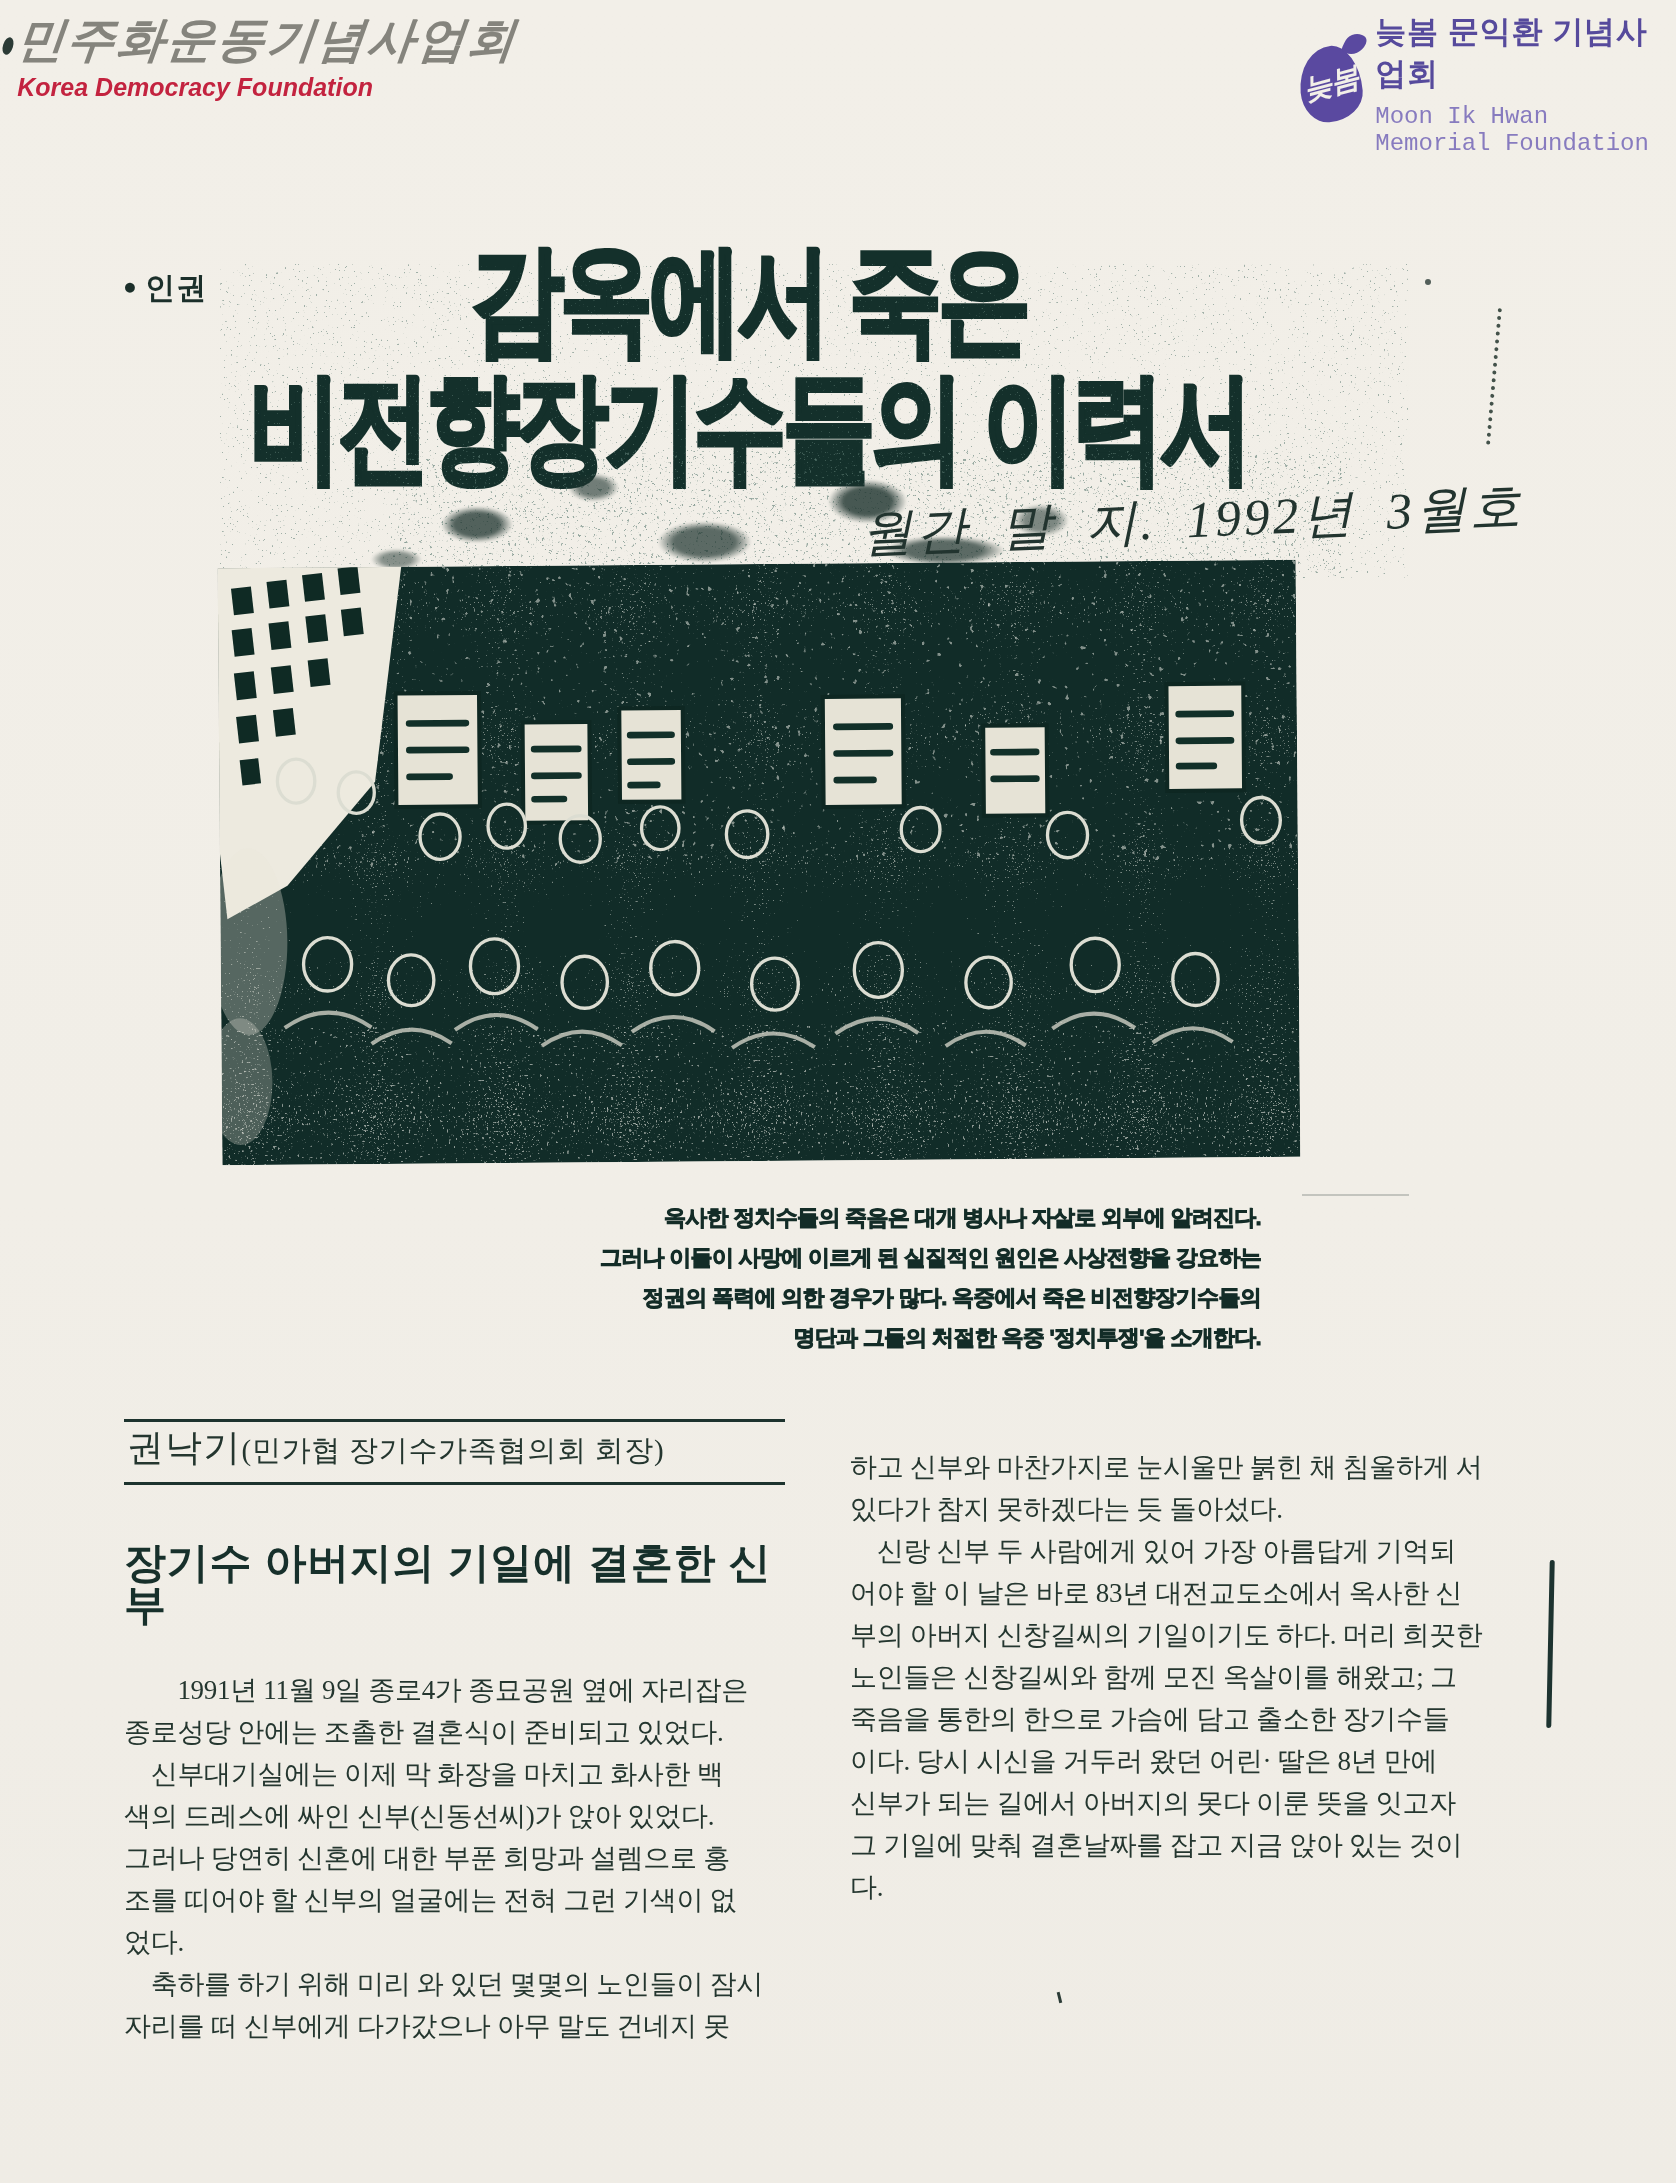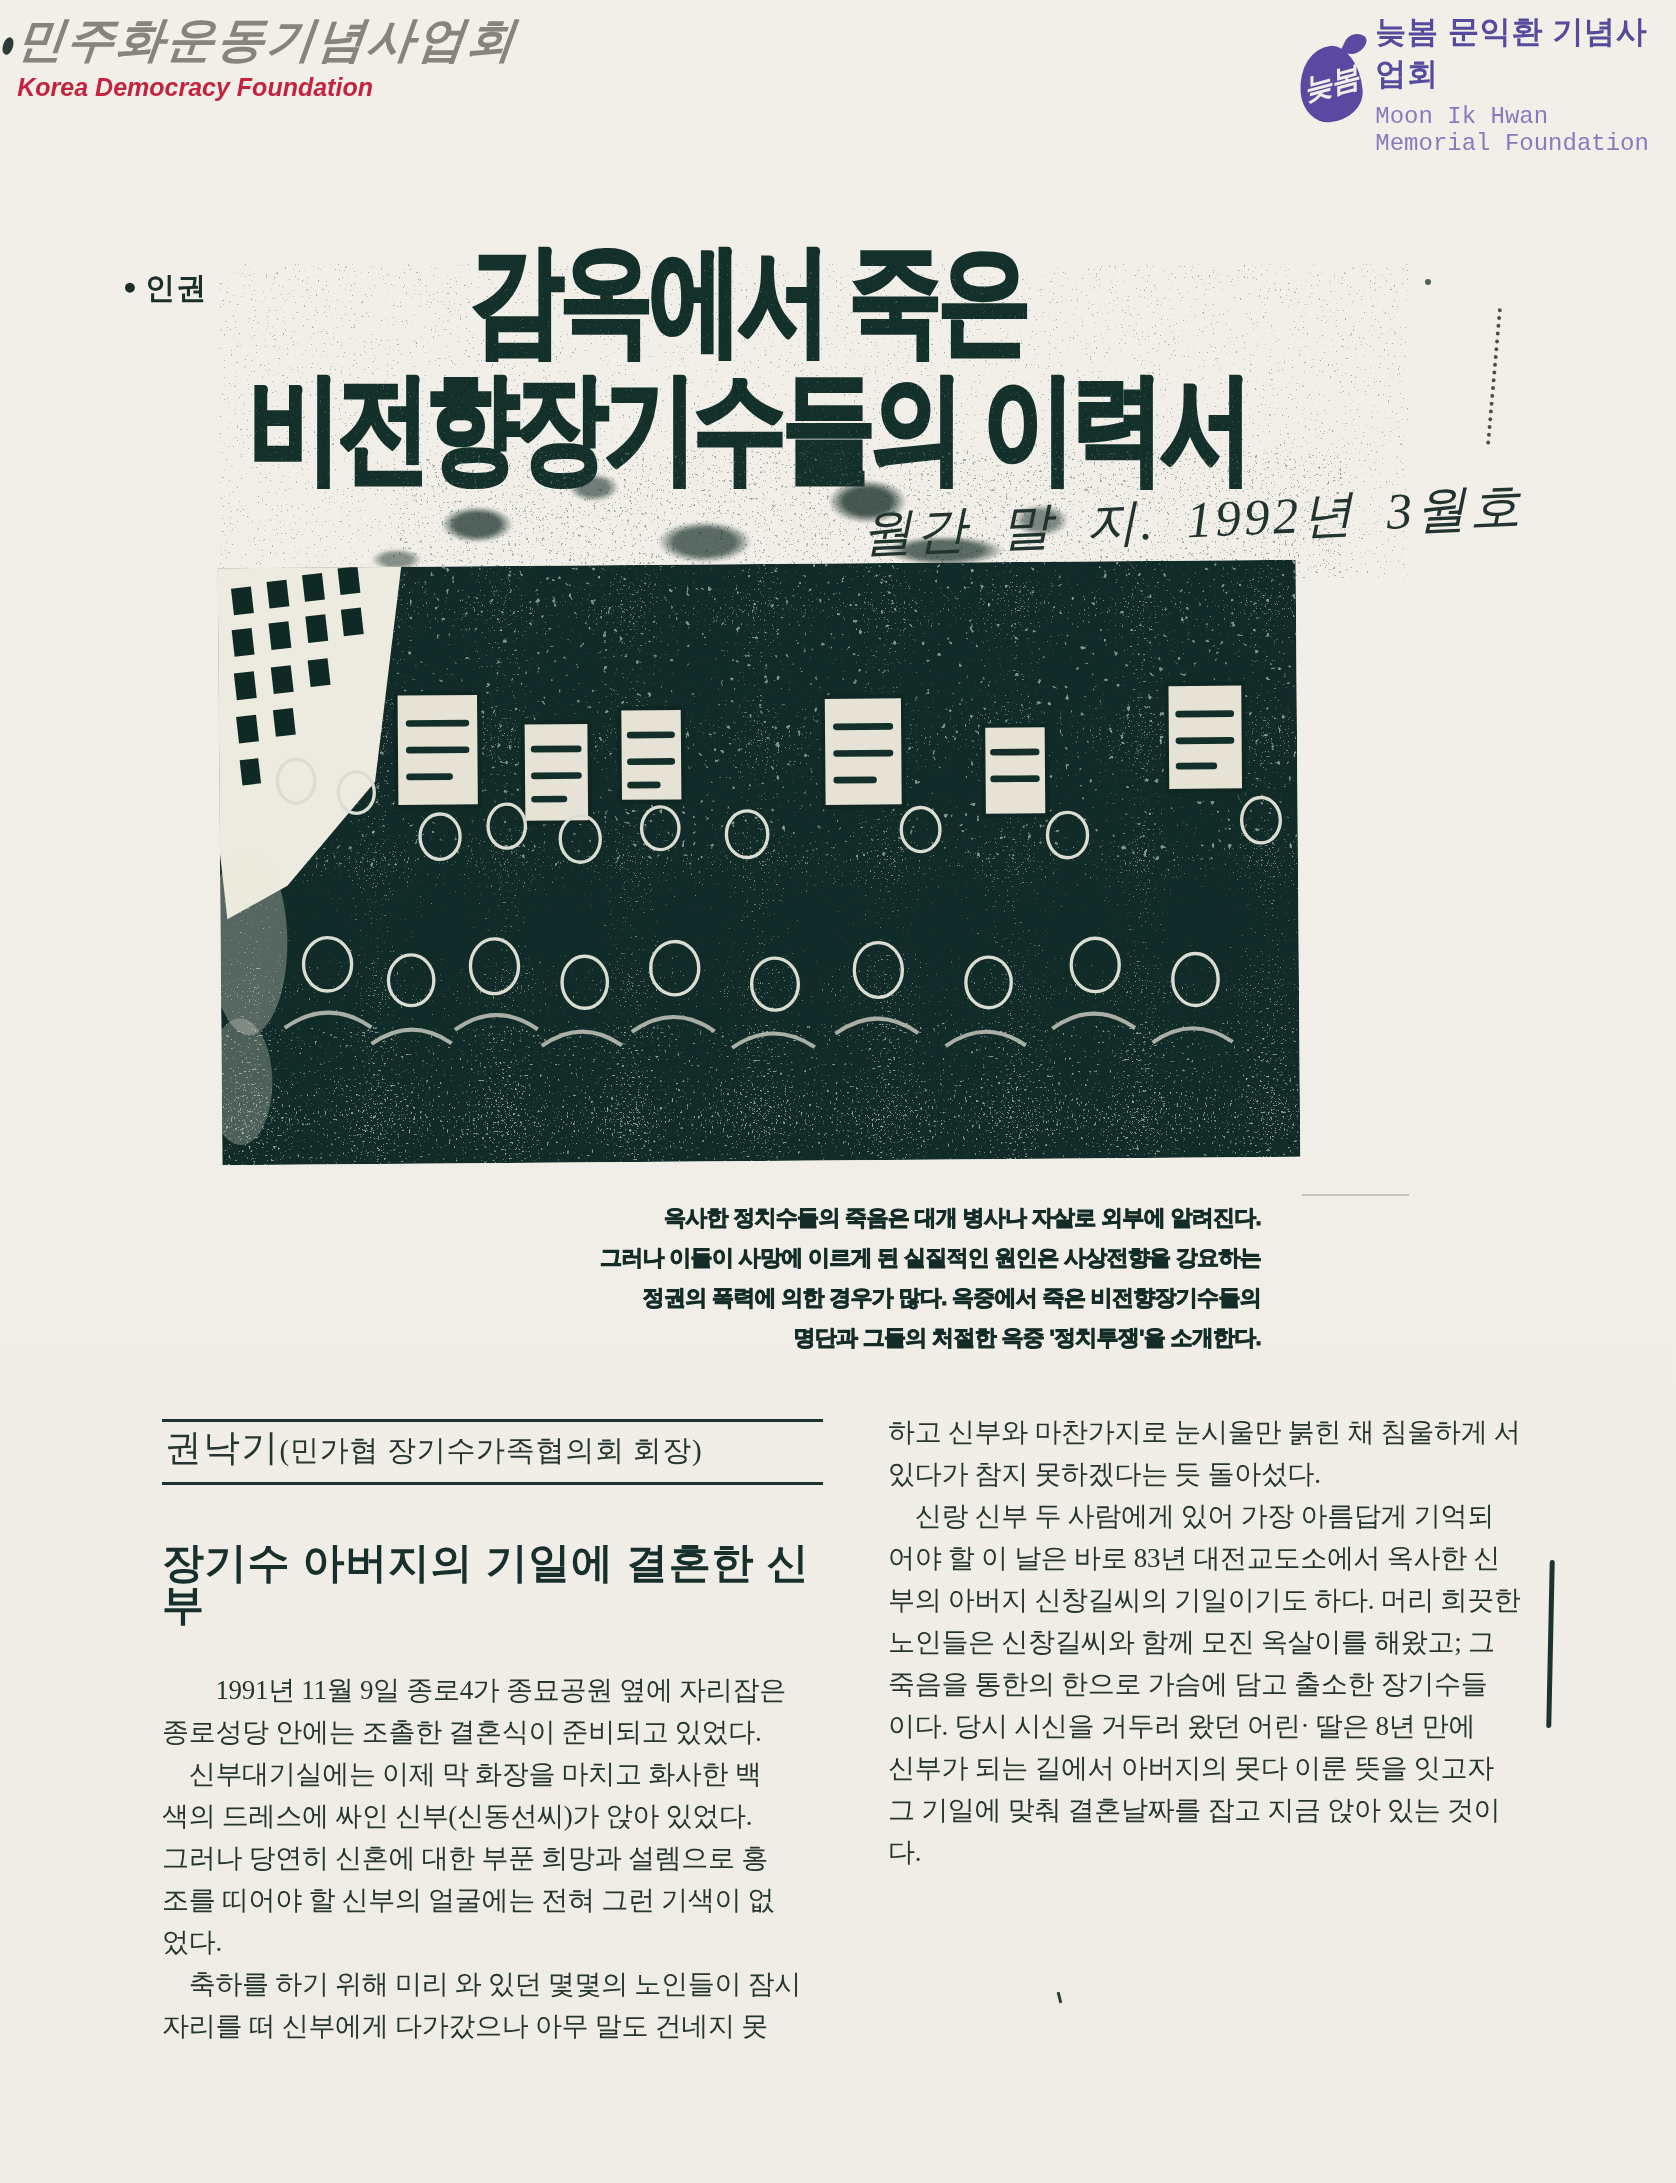--- a/index.html
+++ b/index.html
@@ -39,23 +39,23 @@
   .noise-band{position:absolute;left:220px;top:264px;width:1188px;height:314px;pointer-events:none;}
 
   
   .photo{position:absolute;left:220px;top:564px;width:1078px;height:597px;margin:0;transform:rotate(-0.45deg);}
   .photo svg{display:block;width:100%;height:100%;}
 
   
   .lede{position:absolute;left:374px;top:1198px;width:887px;text-align:right;font-family:"Liberation Sans",sans-serif;font-weight:bold;font-size:22px;line-height:40px;letter-spacing:-0.7px;color:#132c27;-webkit-text-stroke:0.9px #132c27;white-space:pre-line;}
 
   
-  .col{position:absolute;font-size:27px;line-height:42px;letter-spacing:-0.3px;color:#24362f;margin-left:38px;}
+  .col{position:absolute;font-size:27px;line-height:42px;letter-spacing:-0.3px;color:#24362f;}
   .col-left{left:124px;top:1419px;width:661px;}
-  .col-right{left:850px;top:1411px;width:675px;}
+  .col-right{left:850px;top:1446px;width:675px;}
   .author-box{border-top:3.3px solid #1d332e;border-bottom:3.3px solid #1d332e;padding:5.3px 2.7px 9.3px;white-space:nowrap;}
   .author-name{font-size:37px;letter-spacing:1.3px;}
   .author-role{font-size:29px;letter-spacing:0.7px;}
   .subhead{margin:57px 0 0 0;font-family:"Liberation Sans",sans-serif;font-weight:bold;font-size:42px;letter-spacing:0.7px;color:#17302b;}
   .para{white-space:pre-line;margin:0;}
   .col-left .para-first{margin-top:43px;}
 
   
   .artifact-staple{position:absolute;left:2.7px;top:37px;width:10px;height:18px;background:#2b3b36;border-radius:50%;transform:rotate(18deg);}
   .artifact-diag-dots{position:absolute;left:1492px;top:308px;height:137px;width:0;border-left:4.7px dotted #25372f;transform:rotate(5deg);opacity:.85;}

